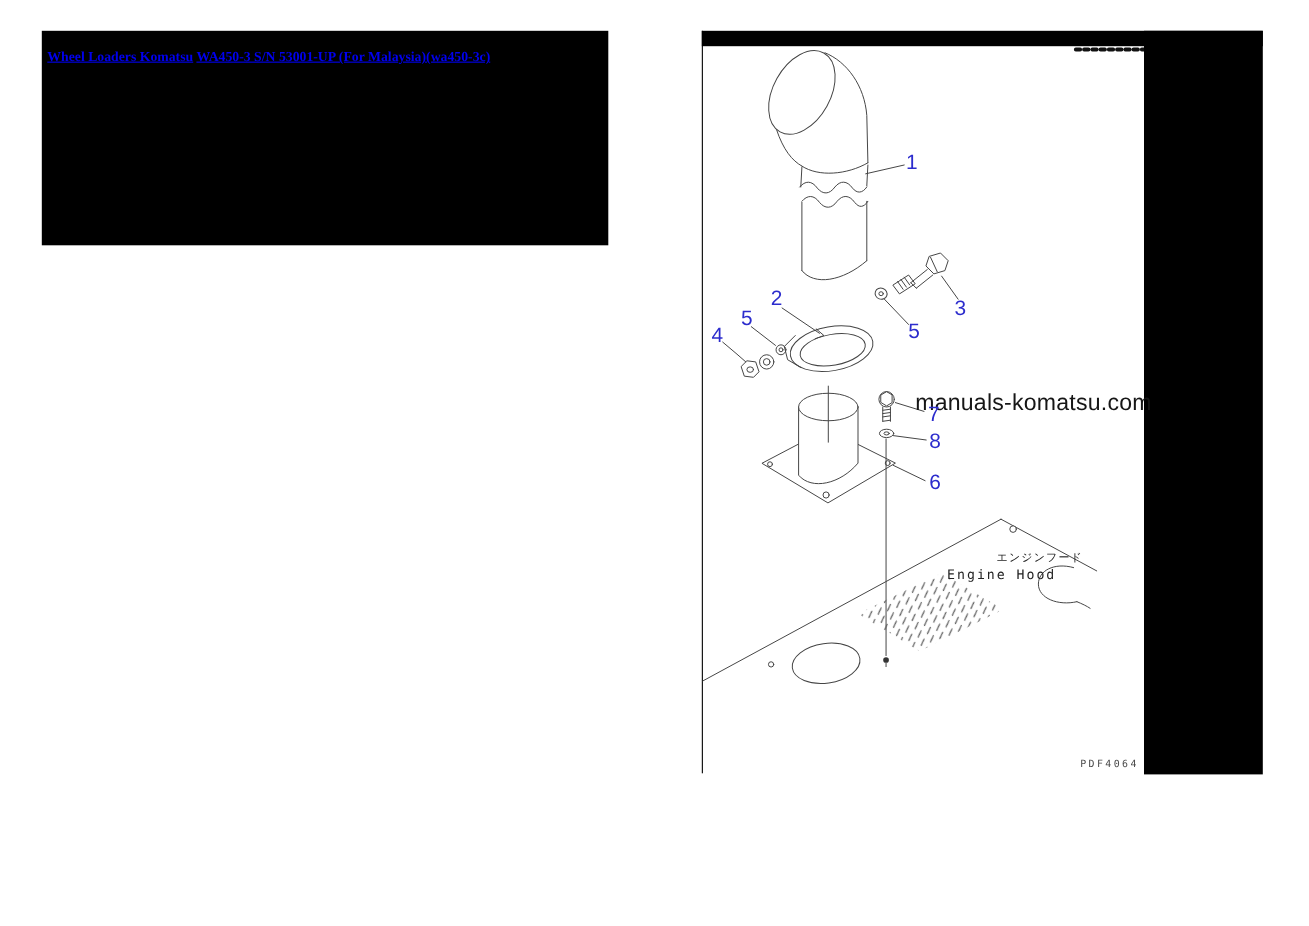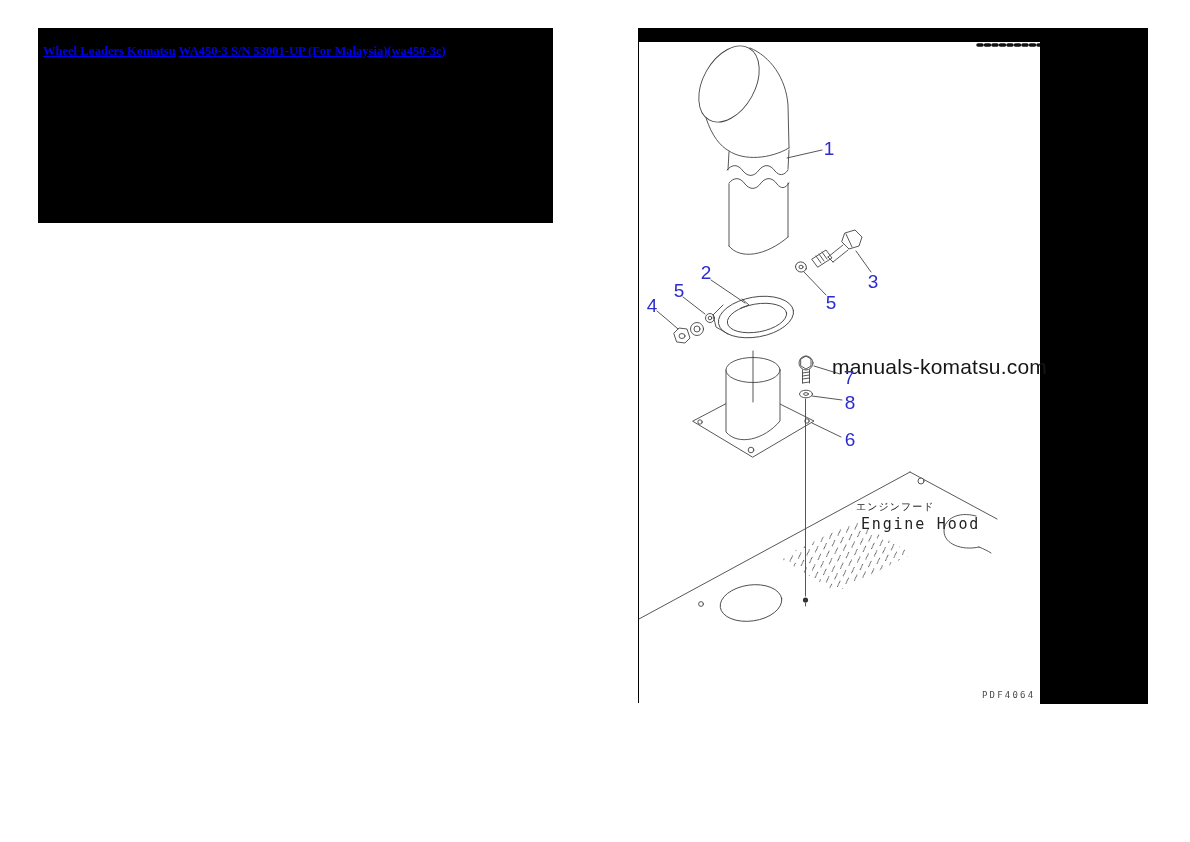--- a/index.html
+++ b/index.html
@@ -14,23 +14,23 @@
 
   
   #diagram-left-border{position:absolute;left:638px;top:28px;width:1px;height:675px;background:#000000;}
   #diagram-top-bar{position:absolute;left:638px;top:28px;width:510px;height:14px;background:#000000;}
   #diagram-right-bar{position:absolute;left:1040px;top:28px;width:108px;height:676px;background:#000000;}
 
   #drawing-svg{position:absolute;left:638px;top:28px;}
 
   
   #watermark{position:absolute;left:832px;top:355px;font-size:21px;color:#161616;letter-spacing:0.2px;}
-  #hood-label-jp{position:absolute;left:856px;top:500px;font-size:10px;color:#222;
+  #hood-label-jp{position:absolute;left:906px;top:500px;font-size:10px;color:#222;
                  font-family:"DejaVu Sans Mono",monospace;letter-spacing:1px;}
-  #hood-label-en{position:absolute;left:861px;top:515px;font-size:15px;color:#222;
+  #hood-label-en{position:absolute;left:861px;top:515px;font-size:12px;color:#222;
                  font-family:"DejaVu Sans Mono",monospace;letter-spacing:1.8px;}
   #figure-code{position:absolute;left:982px;top:690px;font-size:9px;font-weight:normal;color:#4a4a4a;
                font-family:"DejaVu Sans Mono",monospace;letter-spacing:2.2px;}
 
   .callout{position:absolute;transform:translate(-50%,-50%);font-size:19px;
            font-family:"Liberation Sans",sans-serif;cursor:pointer;line-height:1;}
 </style>
 </head>
 <body>
 

